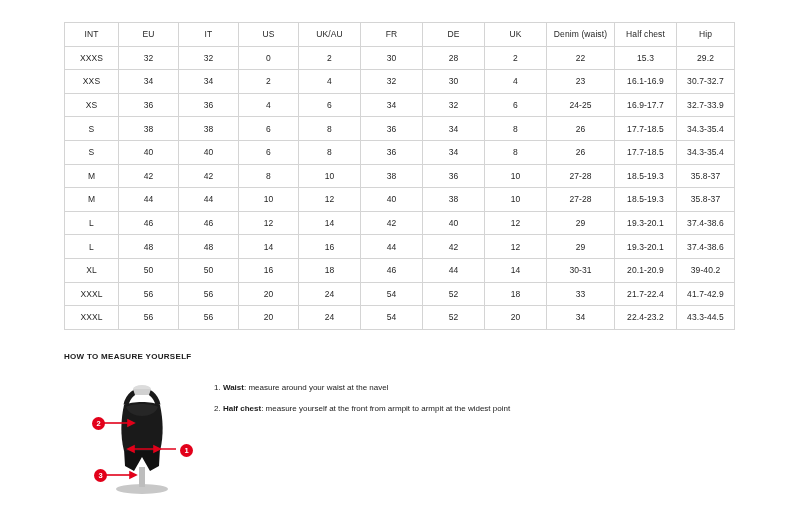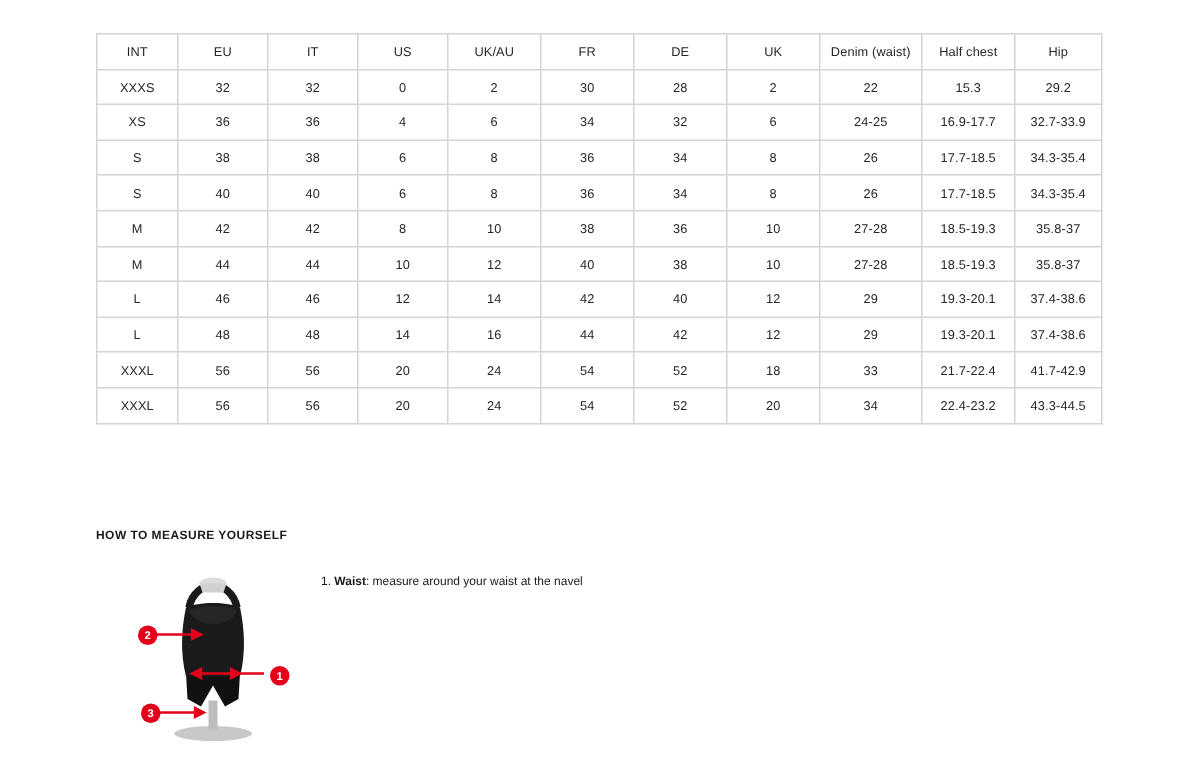--- a/index.html
+++ b/index.html
@@ -140,20 +140,33 @@
           <td>0</td>
           <td>2</td>
           <td>30</td>
           <td>28</td>
           <td>2</td>
           <td>22</td>
           <td>15.3</td>
           <td>29.2</td>
         </tr>
         <tr>
+          <td>XXS</td>
+          <td>34</td>
+          <td>34</td>
+          <td>2</td>
+          <td>4</td>
+          <td>32</td>
+          <td>30</td>
+          <td>4</td>
+          <td>23</td>
+          <td>16.1-16.9</td>
+          <td>30.7-32.7</td>
+        </tr>
+        <tr>
           <td>XS</td>
           <td>36</td>
           <td>36</td>
           <td>4</td>
           <td>6</td>
           <td>34</td>
           <td>32</td>
           <td>6</td>
           <td>24-25</td>
           <td>16.9-17.7</td>
@@ -231,20 +244,33 @@
           <td>14</td>
           <td>16</td>
           <td>44</td>
           <td>42</td>
           <td>12</td>
           <td>29</td>
           <td>19.3-20.1</td>
           <td>37.4-38.6</td>
         </tr>
         <tr>
+          <td>XL</td>
+          <td>50</td>
+          <td>50</td>
+          <td>16</td>
+          <td>18</td>
+          <td>46</td>
+          <td>44</td>
+          <td>14</td>
+          <td>30-31</td>
+          <td>20.1-20.9</td>
+          <td>39-40.2</td>
+        </tr>
+        <tr>
           <td>XXXL</td>
           <td>56</td>
           <td>56</td>
           <td>20</td>
           <td>24</td>
           <td>54</td>
           <td>52</td>
           <td>18</td>
           <td>33</td>
           <td>21.7-22.4</td>
@@ -307,18 +333,22 @@
         <div class="bullet b1">1</div>
         <div class="bullet b2">2</div>
         <div class="bullet b3">3</div>
       </div>
 
       <div class="steps">
         <div class="step">
           <span>1.</span>
           <b>Waist</b><span>: measure around your waist at the navel</span>
         </div>
+        <div class="step">
+          <span>2.</span>
+          <b>Half chest</b><span>: measure yourself at the front from armpit to armpit at the widest point</span>
+        </div>
       </div>
 
     </div>
   </div>
 
 </div>
 
 </body></html>

